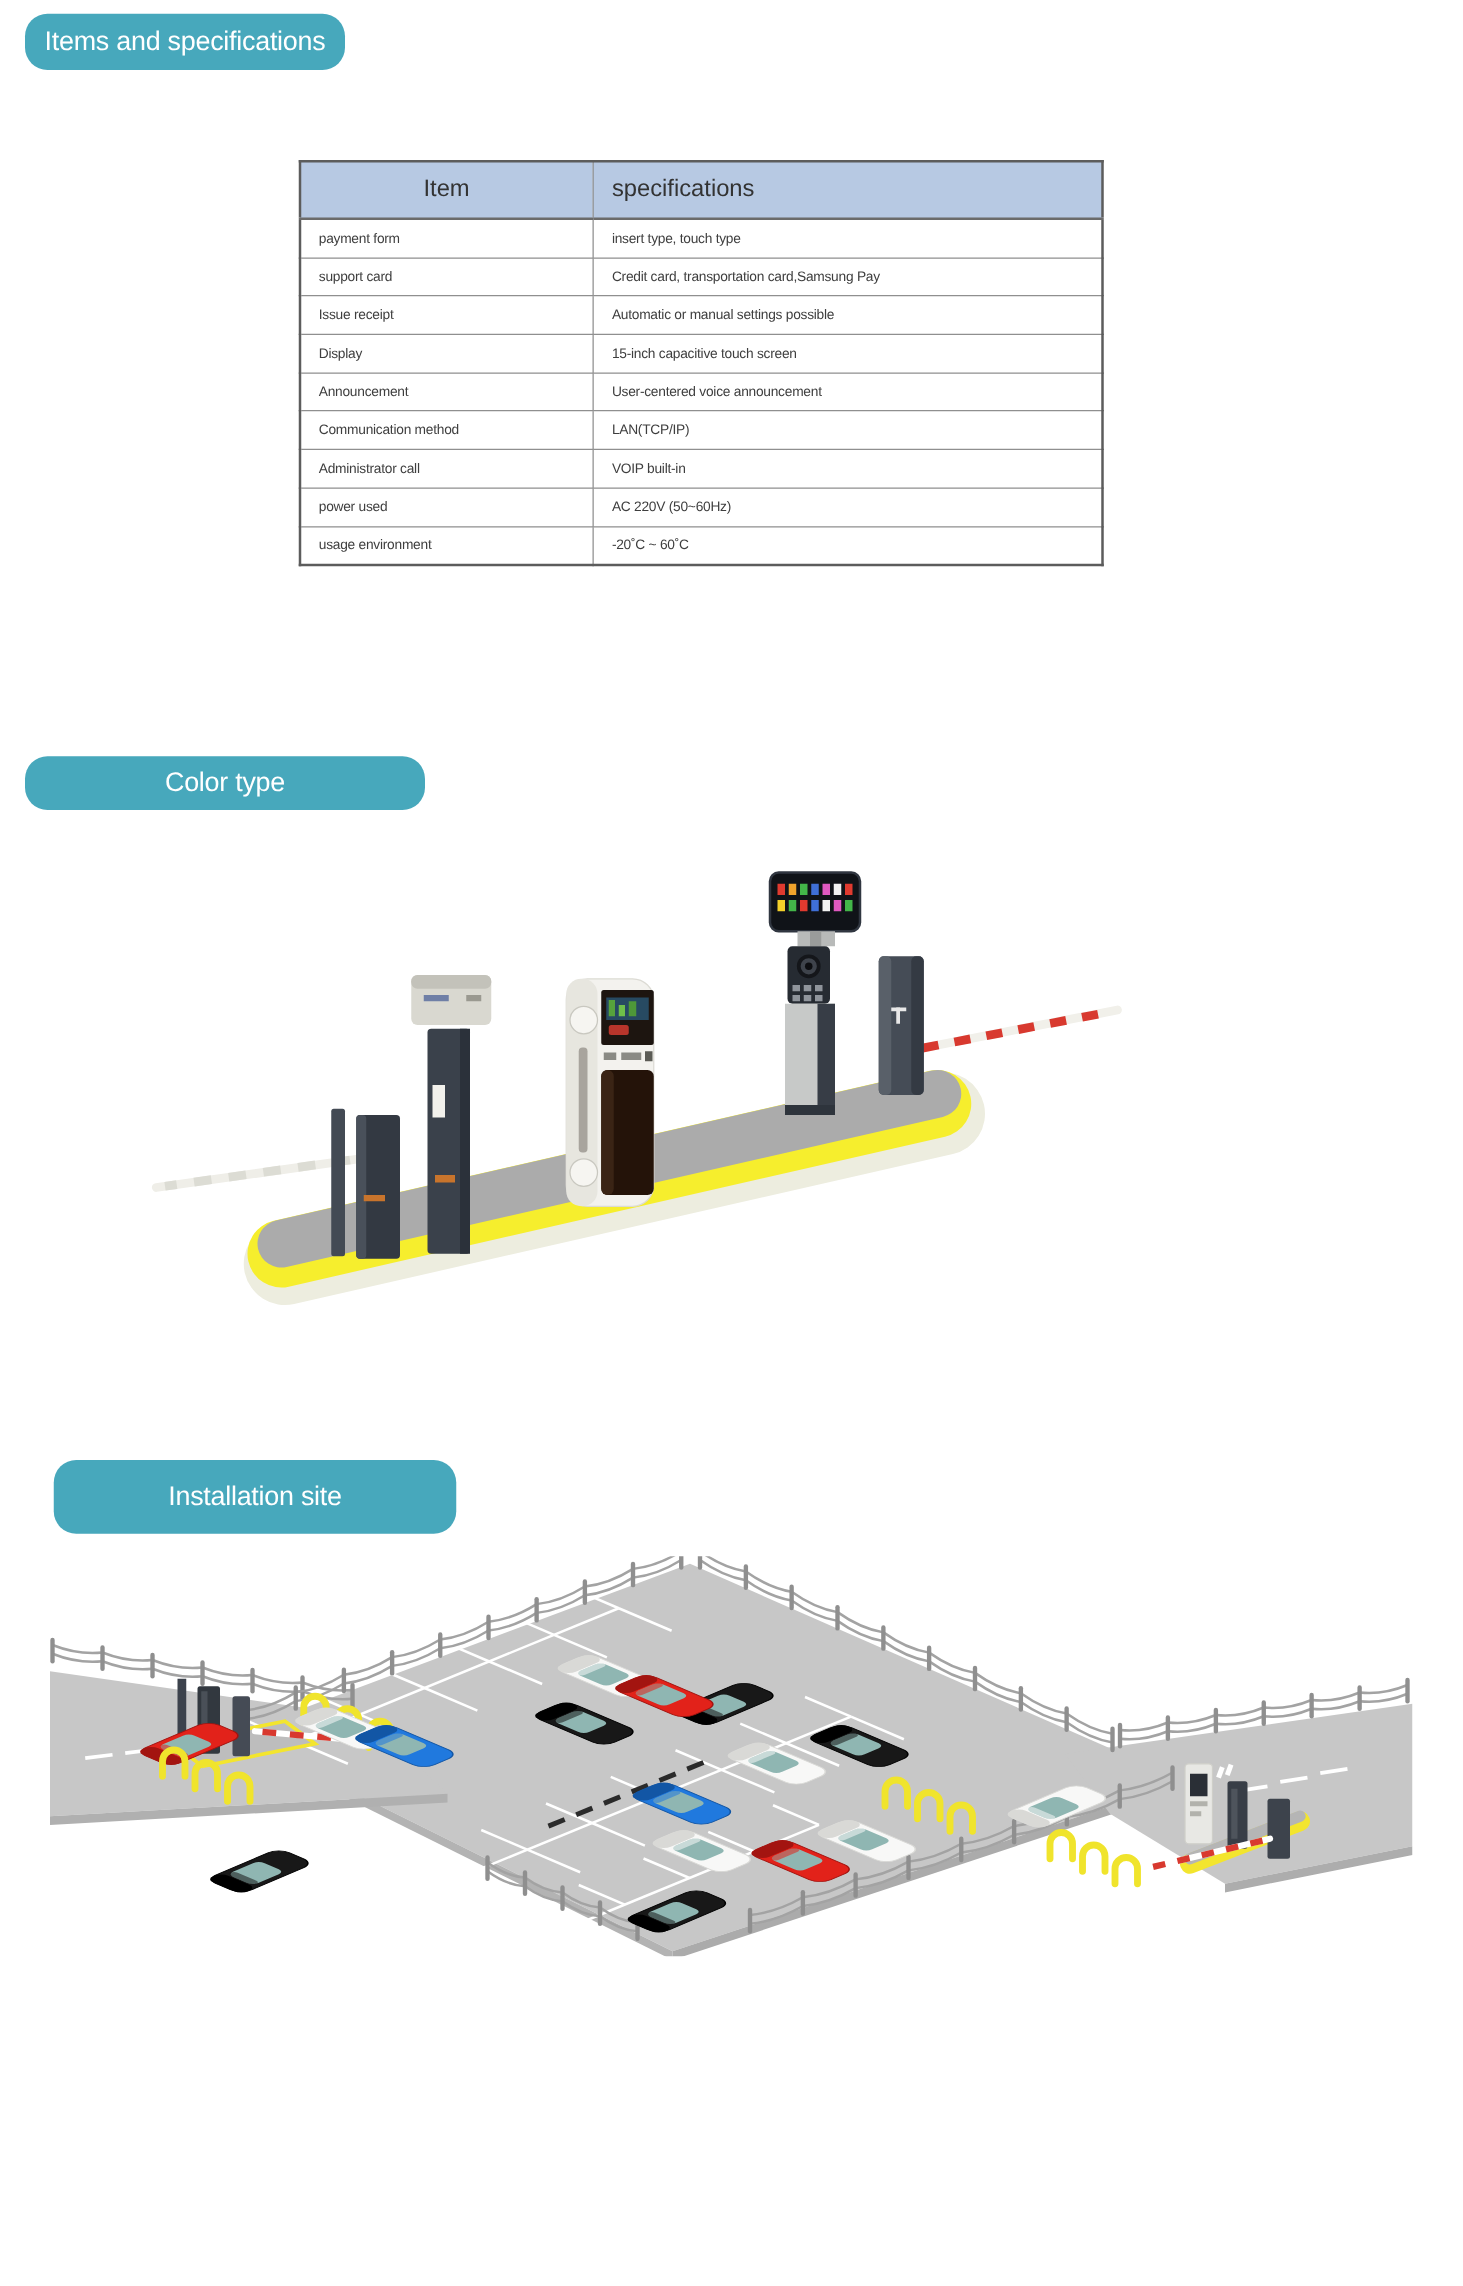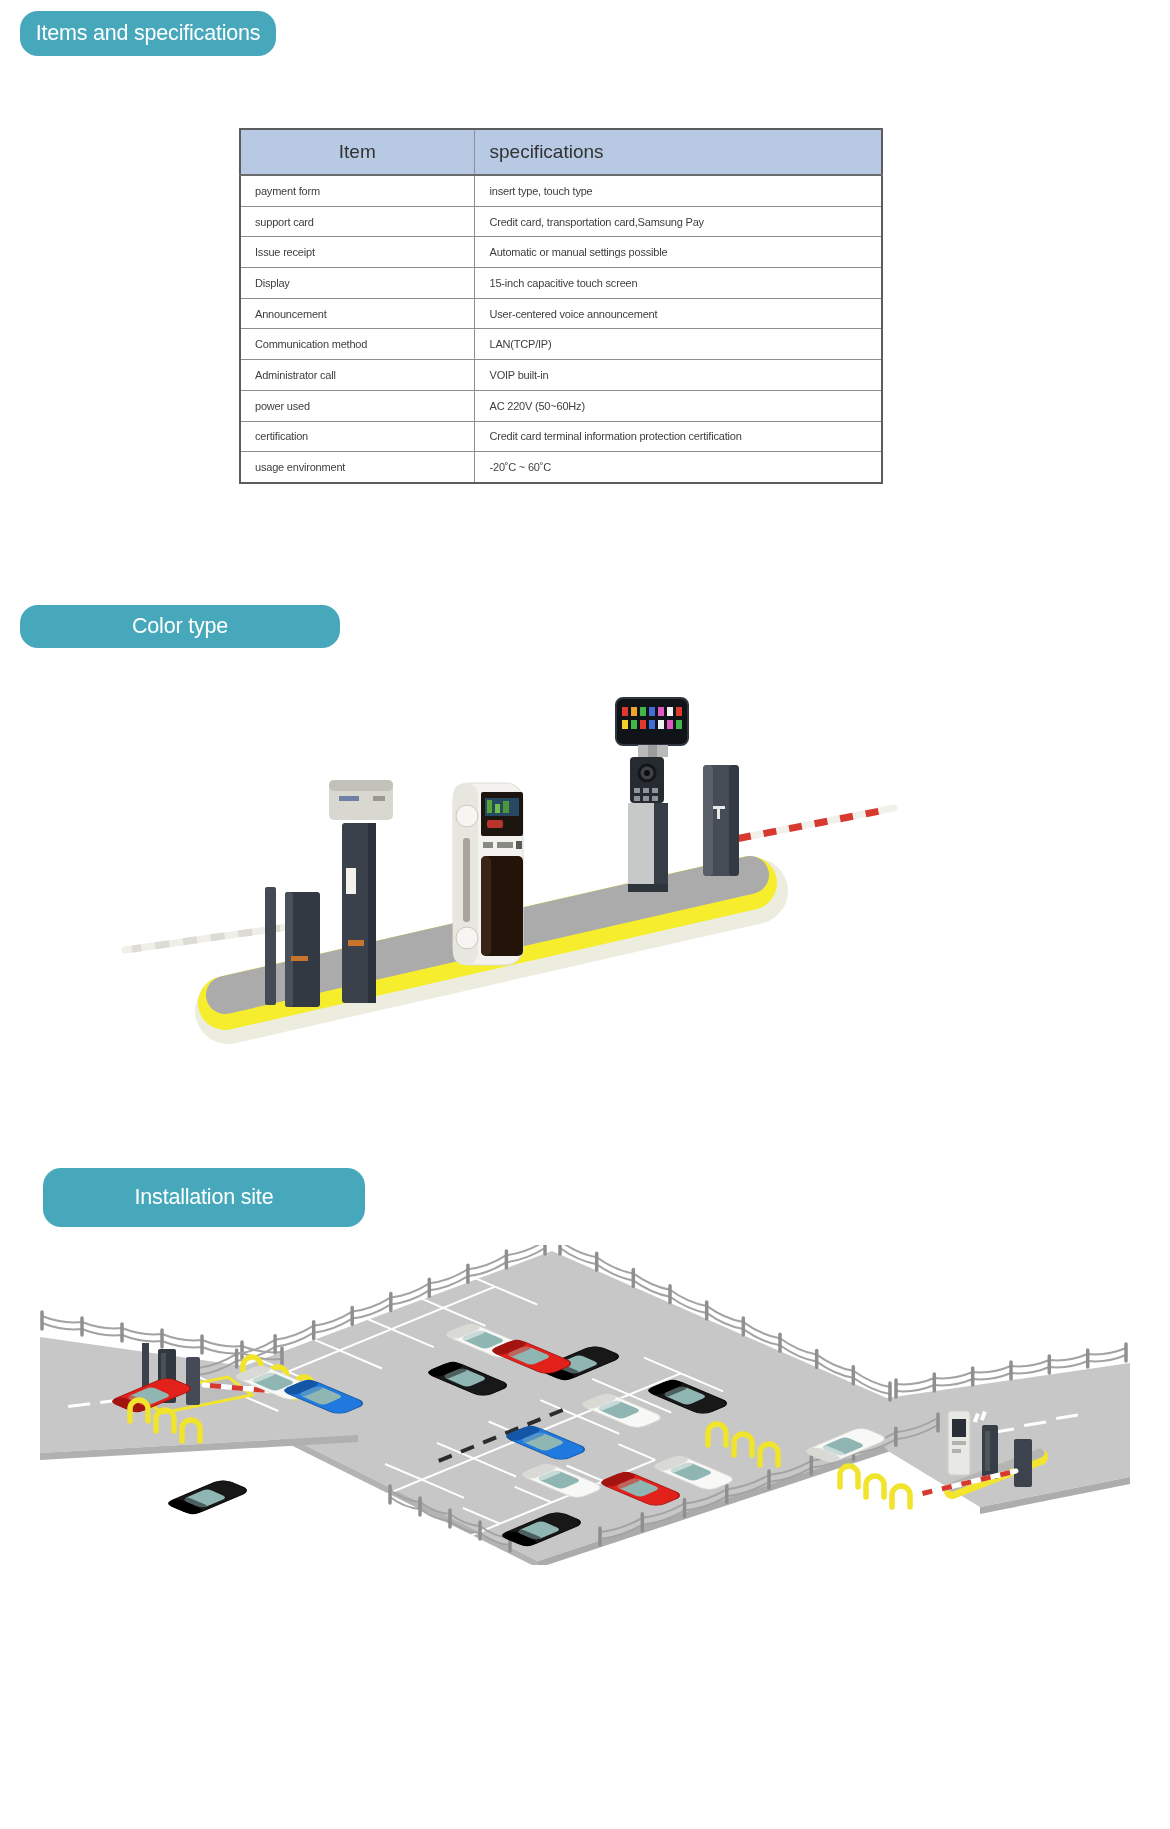--- a/index.html
+++ b/index.html
@@ -71,24 +71,20 @@
           <td>Communication method</td>
           <td>LAN(TCP/IP)</td>
         </tr>
         <tr>
           <td>Administrator call</td>
           <td>VOIP built-in</td>
         </tr>
         <tr>
           <td>power used</td>
           <td>AC 220V (50~60Hz)</td>
-        </tr>
-        <tr>
-          <td>certification</td>
-          <td>Credit card terminal information protection certification</td>
         </tr>
         <tr>
           <td>usage environment</td>
           <td>-20˚C ~ 60˚C</td>
         </tr>
       </tbody>
   </table>
 
   <svg class="illu" id="color-illu" width="790" height="365" viewBox="0 0 790 365">
     <g>

